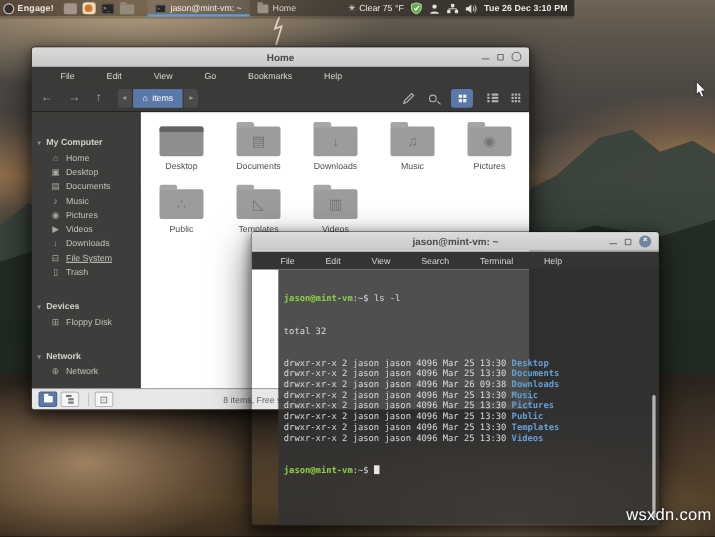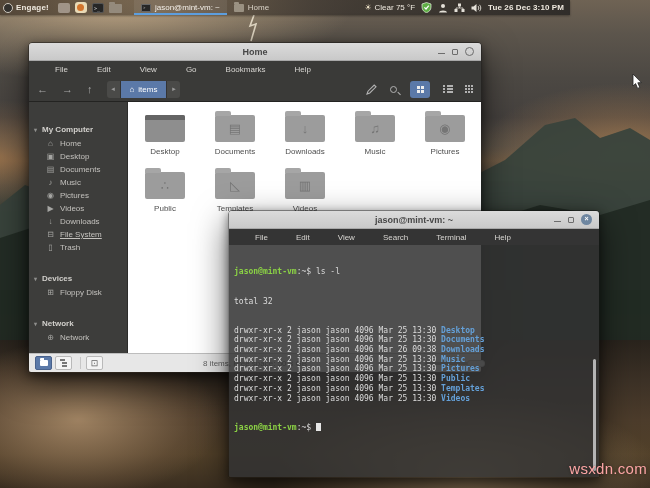--- a/index.html
+++ b/index.html
@@ -16,21 +16,21 @@
       radial-gradient(ellipse 300px 130px at 72% 98%, rgba(196,166,126,.6), rgba(196,166,126,0) 65%),
       linear-gradient(180deg,
         #6f6354 0%, #5c554c 7%, #4c4843 16%, #45413e 24%,
         #585046 30%, #6d5a45 33%, #4a473f 38%,
         #333b34 44%, #28302a 52%, #222722 62%,
         #2a241d 70%, #3c3126 78%, #4c3c2b 86%, #514029 93%, #3a2e20 100%);
   }
   .wallpaper svg { position:absolute; inset:0; }
 
   
-  .panel { position:absolute; left:0; top:0; width:570px; height:15px; z-index:5;
+  .panel { position:absolute; left:0; top:0; width:522px; height:15px; z-index:5;
     display:flex; align-items:stretch;
     background:linear-gradient(90deg, rgba(66,54,42,.78), rgba(84,70,54,.62) 28%, rgba(58,52,46,.78) 55%, rgba(40,38,36,.88));
     box-shadow:0 1px 2px rgba(0,0,0,.35); font-size:8px; color:#efe9df; }
   .panel-menu { display:flex; align-items:center; gap:3px; padding:0 5px 0 3px; }
   .menu-orb { width:10px; height:10px; border-radius:50%; background:#33312e; border:1.3px solid #cfc9bf; }
   .panel-menu .mlabel { font-weight:bold; letter-spacing:.2px; }
   .launchers { display:flex; align-items:center; gap:5px; padding:0 4px; }
   .ln { border-radius:2px; }
   .ln-desk { width:12px; height:10px; background:rgba(170,160,148,.85); }
   .ln-ff { width:12px; height:11px; background:#e9dab6; border-radius:3px; position:relative; }
@@ -120,28 +120,28 @@
   .st-expand { font-size:9px; color:#666; line-height:1; }
   .st-text { position:absolute; left:0; right:0; text-align:center; font-size:8px; color:#636363; }
   .zoom-slider { position:absolute; right:10px; top:8px; width:46px; height:3px; background:#9c9c9c; border-radius:2px; }
   .zoom-handle { position:absolute; right:-14px; top:-2px; width:18px; height:7px; background:#d6d6d6; border:1px solid #aaa; border-radius:3px; }
 
   
   .term { left:228px; top:210px; width:372px; height:268px; z-index:20; }
   .term .menubar { height:16px; flex:0 0 16px; background:#343434; gap:12px; }
   .term-body { flex:1; background:rgba(50,50,50,.86); border-radius:0 0 2px 2px; position:relative;
     font-family:"DejaVu Sans Mono",monospace; font-size:8px; line-height:9.7px; color:#dcdcdc;
-    padding:3px 5px; white-space:pre; overflow:hidden; }
+    padding:3px 5px; white-space:pre; overflow:hidden;margin-left:24px; }
   .tuser { color:#8bd245; font-weight:bold; }
   .dirname { color:#64a0d8; font-weight:bold; }
   .cursor-block { display:inline-block; width:5px; height:8px; background:#e6e6e6; vertical-align:-1px; }
   .term-scroll { position:absolute; right:3px; top:114px; width:3px; height:112px; background:#b4b4b4; border-radius:2px; }
 
   
-  .watermark { position:absolute; right:3px; top:460px; z-index:30; font-size:15px; color:#fca5a5;
+  .watermark { position:absolute; right:3px; top:460px; z-index:30; font-size:15px; color:#ffffff;
     text-shadow:0 0 3px rgba(0,0,0,.45); letter-spacing:.3px; }
   .mouse { position:absolute; left:632px; top:74px; z-index:40; }
   .lightning { position:absolute; left:244px; top:15px; z-index:1; }
 </style>
 </head>
 <body>
 
 <div class="wallpaper">
   <svg width="650" height="488" viewBox="0 0 650 488">
     <path d="M0,205 L25,185 L60,198 L110,170 L160,188 L210,172 L260,190 L320,175 L380,188 L440,170 L470,178 L505,160 L545,125 L575,118 L600,138 L630,128 L650,140 L650,290 L0,290 Z" fill="#39433c" opacity="0.95"></path>

